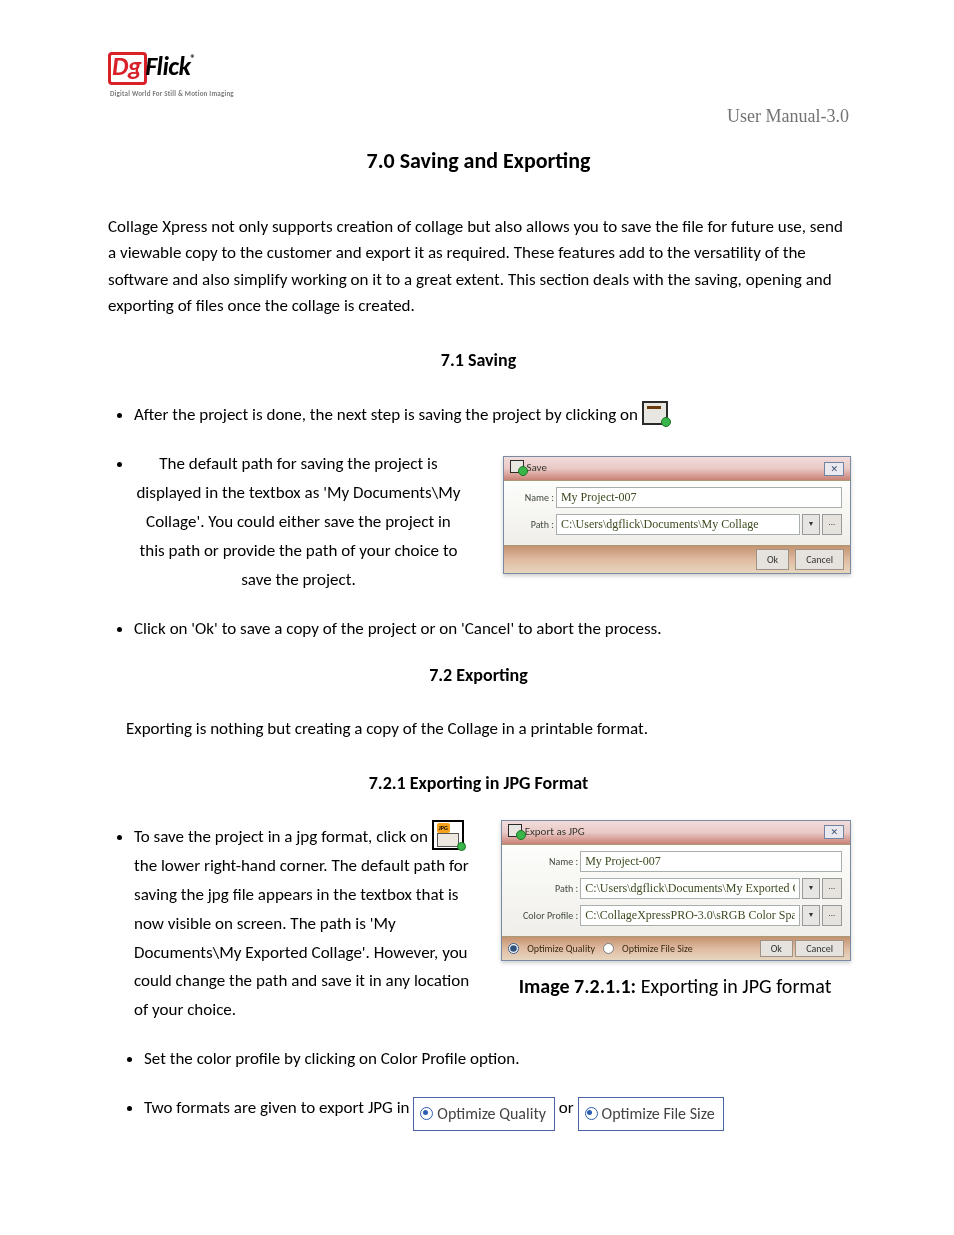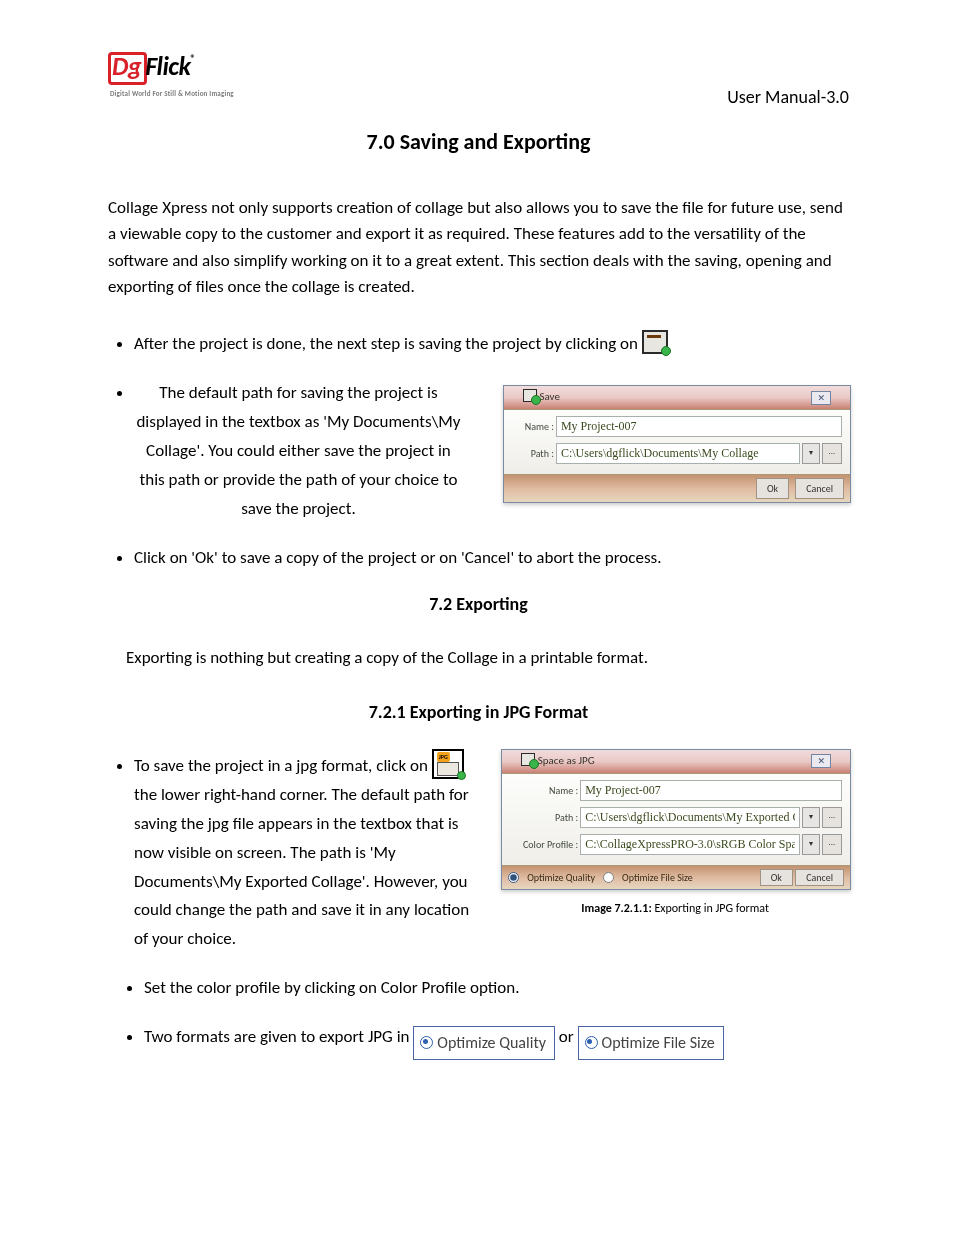--- a/index.html
+++ b/index.html
@@ -32,23 +32,24 @@
   .logo-sub {
     font-size: 7px;
     font-style: normal;
     font-weight: 600;
     color: #7c7c7c;
     letter-spacing: 0.2px;
     margin-top: 4px;
     margin-left: 2px;
   }
   .manual-label {
-    color: #000000;
+    color: #737373;
     font-size: 18px;
-    margin-top: 36px;
+    margin-top: 56px;
+    font-family: Liberation Serif, serif;
   }
   h1.section-title {
     text-align: center;
     font-size: 22px;
     font-weight: 700;
     margin: 4px 0 40px 0;
   }
   p.intro {
     font-size: 17px;
     line-height: 1.55;
@@ -152,21 +153,21 @@
     border:1px solid #7a8aa0;
     width:100%;
     box-shadow: 0 2px 4px rgba(0,0,0,0.2);
     font-size:11px;
     background:#edece9;
   }
   .dialog .titlebar{
     display:flex;
     justify-content:space-between;
     align-items:center;
-    padding:2px 19px;
+    padding:2px 6px;
     background: linear-gradient(180deg,#f1dcdc 0%, #eac9c6 50%, #c98174 100%);
     color:#34332c;
     font-size:11px;
     border-bottom:1px solid #a97;
   }
   .dialog .titlebar .closebtn{
     background:#e9e9ef;
     border:1px solid #7185a3;
     color:#405070;
     font-size:9px;
@@ -222,21 +223,21 @@
     font-size:10px;
   }
   .footer-row-export .radios{ display:flex; gap:8px; align-items:center; color:#3a2b15;}
   .btn-small{
     background:#e6e3df; border:1px solid #9e9385;
     font-size:10px; padding:1px 10px; cursor:default; color:#333;
   }
 
   .caption{
     text-align:center;
-    font-size:12px;
+    font-size:20px;
     margin-top:8px;
   }
   .caption b{ font-weight:700; }
 
   
   .opt-badge{
     display:inline-block;
     border:1px solid #4864a6;
     padding:2px 8px 3px 6px;
     font-size:16px;
@@ -269,20 +270,21 @@
       </div>
       <div class="logo-sub">Digital World For Still &amp; Motion Imaging</div>
     </div>
     <div class="manual-label">User Manual-3.0</div>
   </div>
 
   <h1 class="section-title">7.0 Saving and Exporting</h1>
 
   <p class="intro">Collage Xpress not only supports creation of collage but also allows you to save the file for future use, send a viewable copy to the customer and export it as required. These features add to the versatility of the software and also simplify working on it to a great extent. This section deals with the saving, opening and exporting of files once the collage is created.</p>
 
+  <h2 class="subsection">7.1 Saving</h2>
 
   <ul class="bullets">
     <li>
       <span>After the project is done, the next step is saving the project by clicking on</span>
       <span class="save-icon"><span class="bar"></span></span>
     </li>
 
     <li>
       <div class="two-col-a">
         <div class="left">
@@ -337,21 +339,21 @@
           <span>To save the project in a jpg format, click on </span>
           <span class="jpg-icon"><span class="base"></span><span class="dot"></span></span>
           <span> the lower right-hand corner. The default path for saving the jpg file appears in the textbox that is now visible on screen. The path is 'My Documents\My Exported Collage'. However, you could change the path and save it in any location of your choice.</span>
         </div>
         <div class="right">
 
           <div class="dialog">
             <div class="titlebar">
               <span>
                 <span class="save-icon" style="width:12px;height:11px;border-width:1px;vertical-align:-2px;"></span>
-                <span>Space as JPG</span>
+                <span>Export as JPG</span>
               </span>
               <span class="closebtn">✕</span>
             </div>
             <div class="body-inner">
               <div class="form-row">
                 <span class="lbl-wide">Name :</span>
                 <input type="text" value="My Project-007" style="">
               </div>
               <div class="form-row">
                 <span class="lbl-wide">Path :</span>

